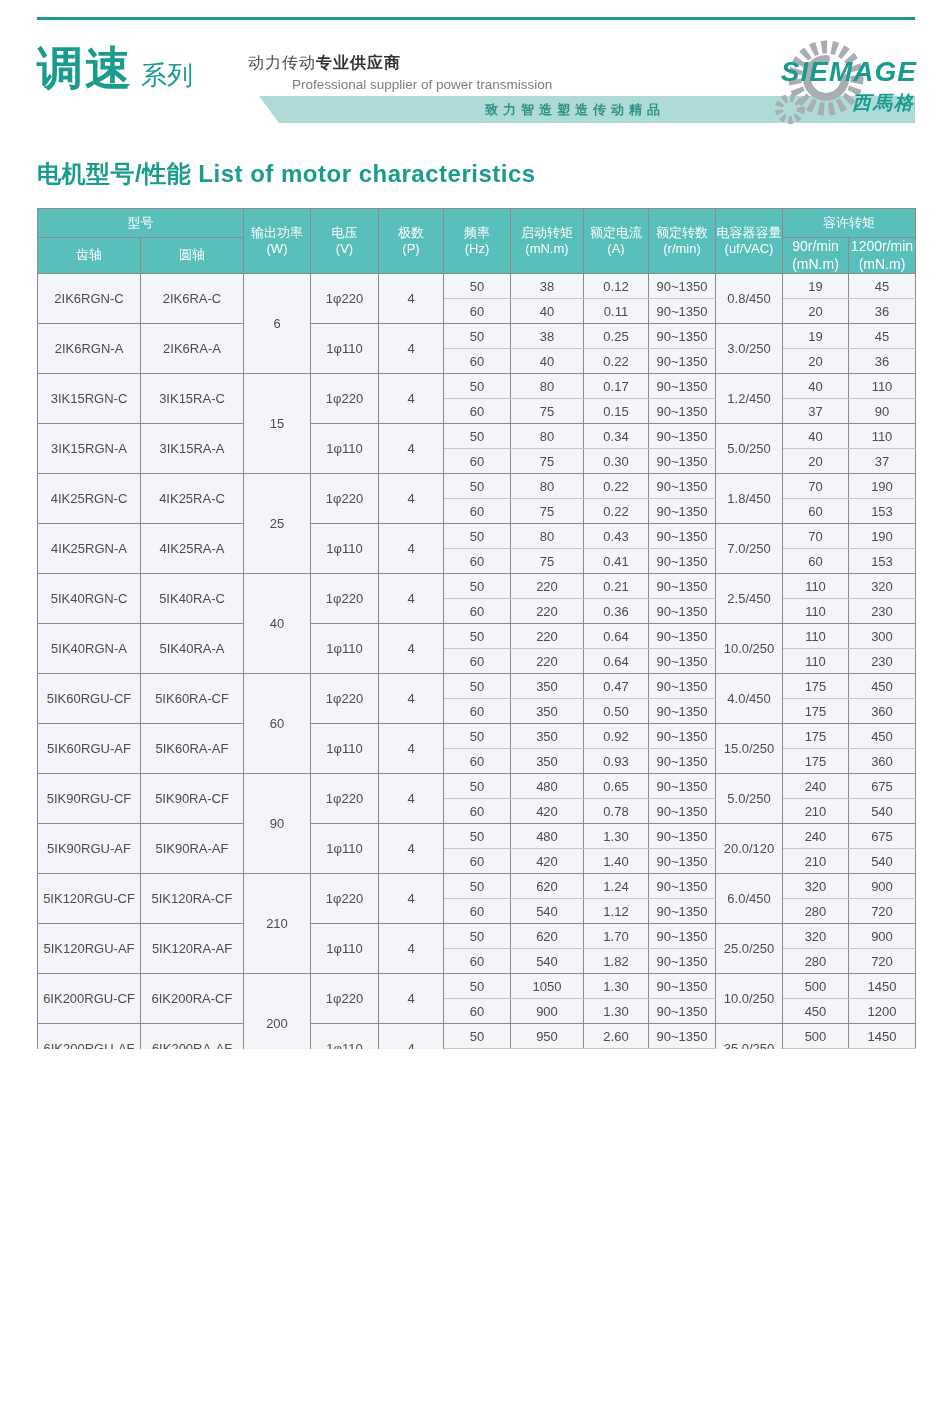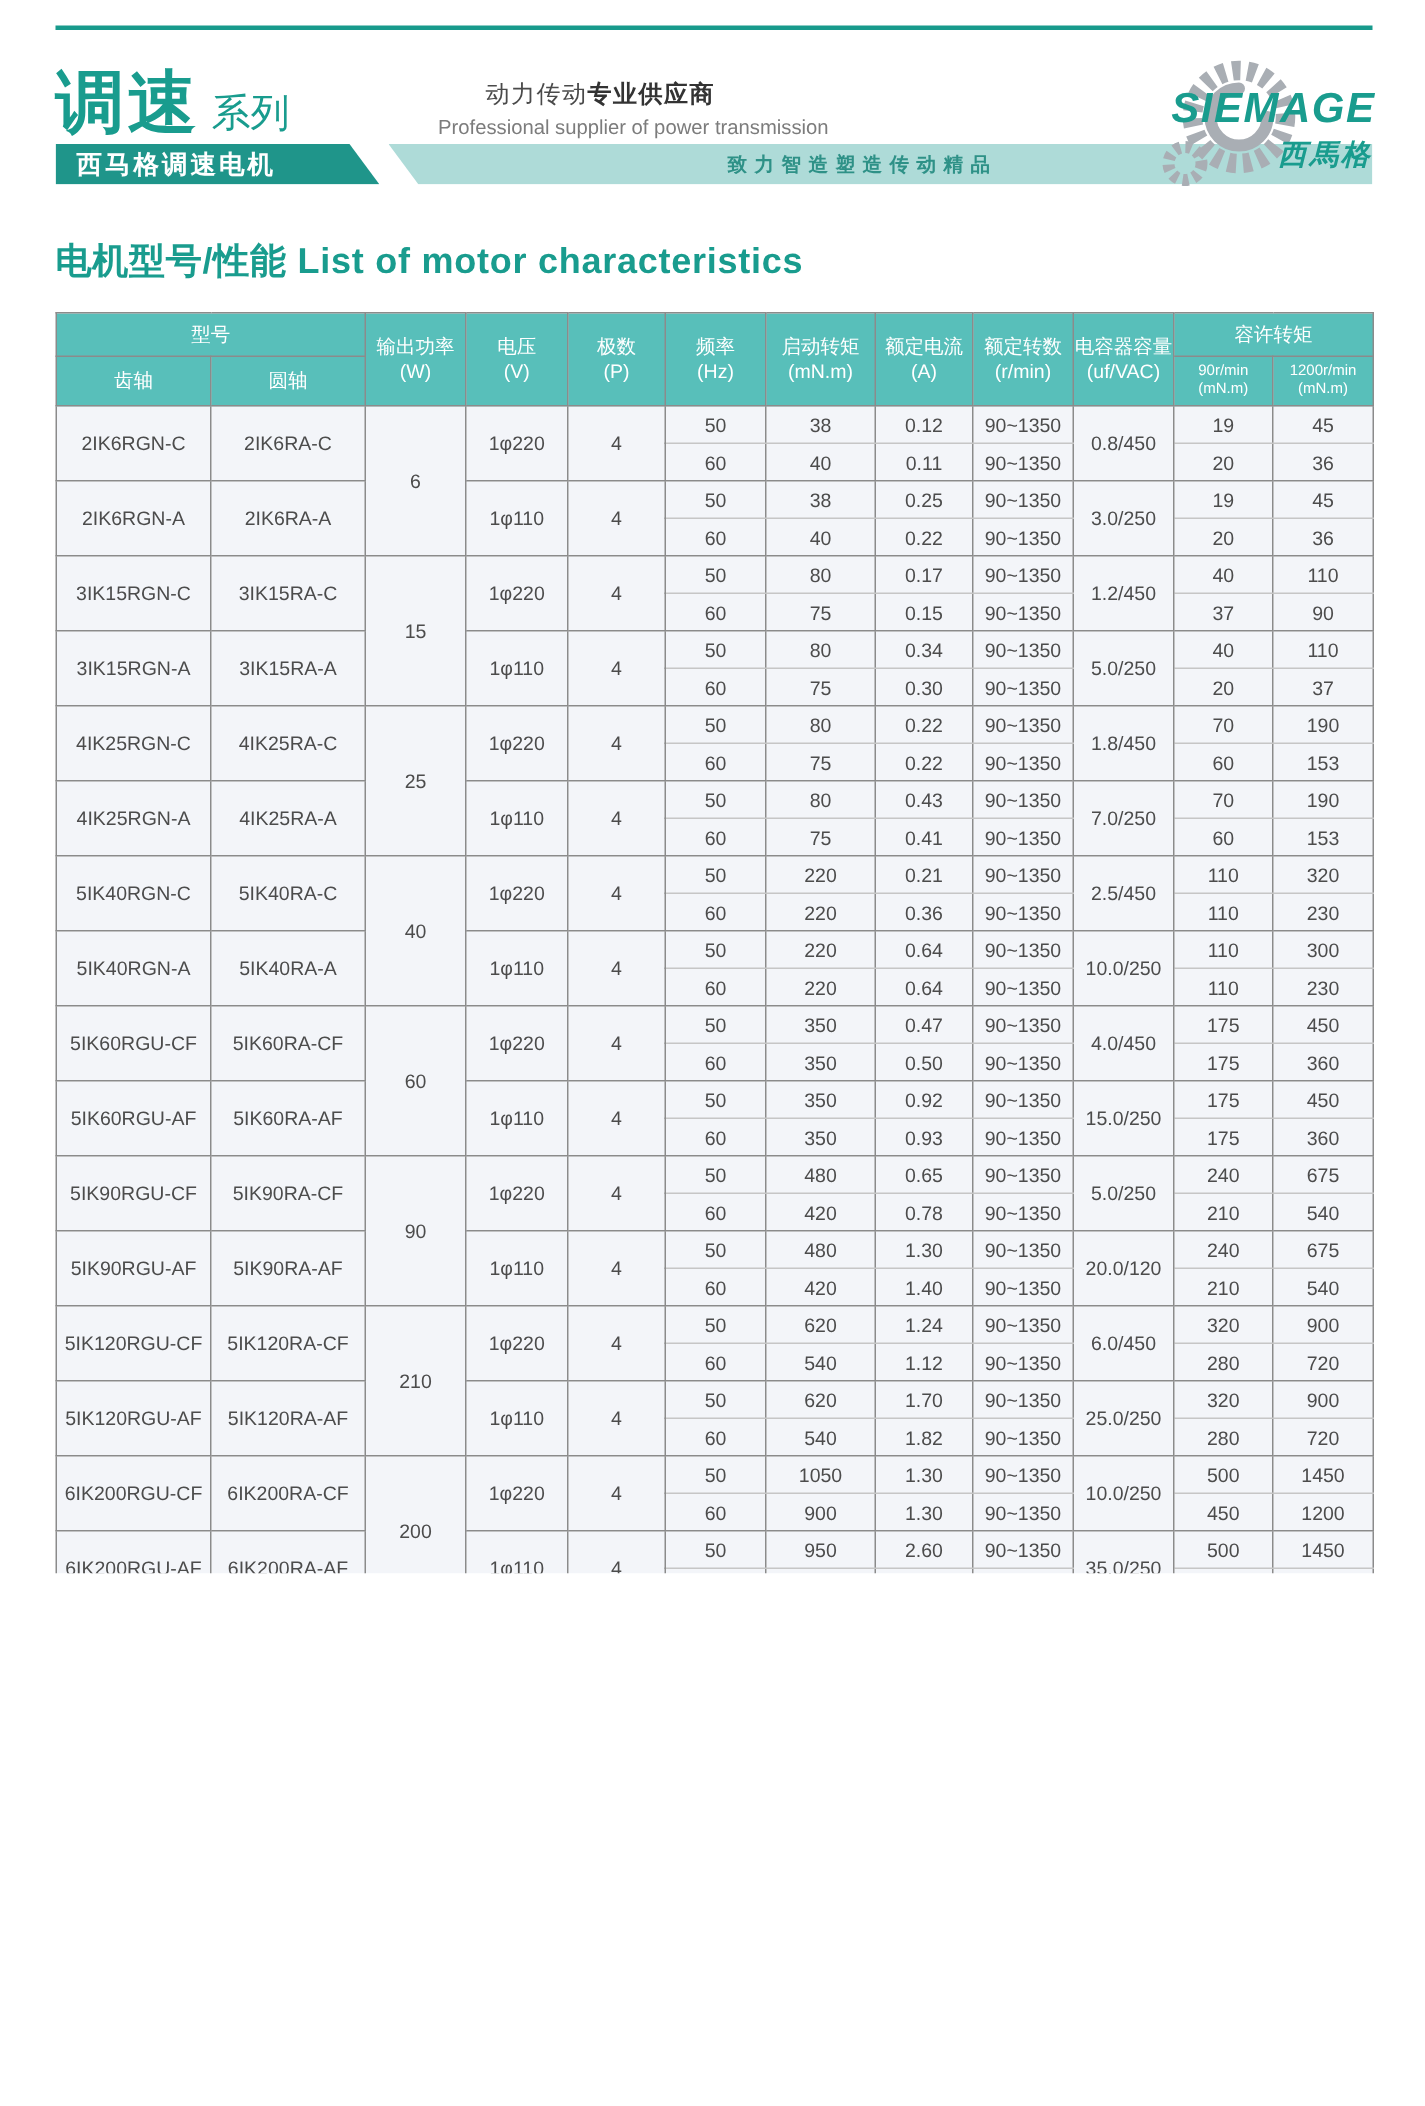--- a/index.html
+++ b/index.html
@@ -16,41 +16,41 @@
 
   .brand-bar { position: absolute; left: 37px; top: 96px; width: 216px; height: 27px; background: #1f958a;
     clip-path: polygon(0 0, calc(100% - 20px) 0, 100% 100%, 0 100%); }
   .brand-bar span { display: block; color: #fff; font-weight: 700; font-size: 17px; line-height: 27px; padding-left: 14px; letter-spacing: 2px; }
 
   .band { position: absolute; left: 259px; top: 96px; width: 656px; height: 27px; background: #aedbd8;
     clip-path: polygon(0 0, 100% 0, 100% 100%, 20px 100%); }
   .band-slogan { position: absolute; left: 226px; top: 6px; font-size: 13px; font-weight: 700; letter-spacing: 5px; color: #2e9187; white-space: nowrap; }
   .band-url { position: absolute; left: 388px; top: 5px; font-size: 14px; font-weight: 700; font-style: italic; color: #ffffff; white-space: nowrap; }
 
-  .tagline { position: absolute; left: 248px; top: 53px; text-align: center; }
+  .tagline { position: absolute; left: 248px; top: 53px; }
   .tagline-cn { font-size: 16px; color: #4a4a4a; letter-spacing: 1px; }
   .tagline-cn .bold { font-weight: 700; color: #333; }
   .tagline-en { font-size: 13.5px; color: #7c7c7c; margin-top: 3px; margin-left: 44px; }
 
   .logo { position: absolute; left: 760px; top: 30px; width: 160px; height: 96px; }
   .logo svg { position: absolute; left: 8px; top: 2px; }
   .logo-text { position: absolute; right: 3px; top: 26px; font-size: 28px; font-weight: 700; font-style: italic; color: #199c8e; letter-spacing: 1px; }
   .logo-cn { position: absolute; right: 5px; top: 60px; font-size: 19px; font-style: italic; font-weight: 700; color: #199c8e; font-family: "Liberation Serif", serif; letter-spacing: 2px; }
 
   .page-title { position: absolute; left: 37px; top: 158px; font-size: 24px; font-weight: 700; color: #199c8e; letter-spacing: 0.5px; }
 
   
   .tbl-wrap { position: absolute; left: 37px; top: 208px; }
   table { border-collapse: collapse; table-layout: fixed; width: 878px; }
   th, td { text-align: center; vertical-align: middle; }
   thead th { background: #58bfba; color: #ffffff; font-weight: 400; font-size: 13px;
     border: 1px solid #8b8b8b; white-space: pre-line; line-height: 1.25; }
   thead tr.h1 th { height: 29px; }
   thead tr.h2 th { height: 33px; }
-  thead th.small { font-size: 10px; }
+  thead th.small { font-size: 14px; }
   tbody td { background: #f3f5f9; color: #4c4c4c; font-size: 13px; height: 25px;
     border: 1px solid #8b8b8b; }
   tbody td.sep-b { border-bottom: 1px solid #c6c6c6; }
   tbody td.sep-t { border-top: 1px solid #c6c6c6; }
 
   
   .footer { position: absolute; left: 37px; top: 1369px; display: flex; align-items: baseline; gap: 12px; }
   .page-num { font-size: 16px; font-weight: 400; color: #2b2b2b; }
   .footer-logo { font-size: 17px; font-weight: 700; font-style: italic; color: #b4b4b4; letter-spacing: 3px; }
 </style>
@@ -63,23 +63,20 @@
 
   <div class="series">
     <span class="series-cn">调速</span><span class="series-suffix">系列</span>
   </div>
 
   <div class="tagline">
     <div class="tagline-cn"><span>动力传动</span><span class="bold">专业供应商</span></div>
     <div class="tagline-en">Professional supplier of power transmission</div>
   </div>
 
-  <div class="brand-bar">
-    <span>西马格调速电机</span>
-  </div>
 
   <div class="band"></div>
   <span class="band-slogan" style="position:absolute; left:485px; top:101px;">致力智造塑造传动精品</span>
   <span class="band-url" style="position:absolute; left:684px; top:100px;margin-top:29px;">www.siemage.com</span>
 
   <div class="logo">
     <svg width="112" height="96" viewBox="0 0 112 96">
       <circle cx="58" cy="46" r="31" fill="none" stroke="#a9aeb4" stroke-width="13" stroke-dasharray="5.5 4.6"></circle>
       <path d="M 58 27 A 19 19 0 1 0 77 46" fill="none" stroke="#a9aeb4" stroke-width="8" stroke-linecap="round"></path>
       <circle cx="22" cy="77" r="11" fill="none" stroke="#a9aeb4" stroke-width="8" stroke-dasharray="4 3.4"></circle>

